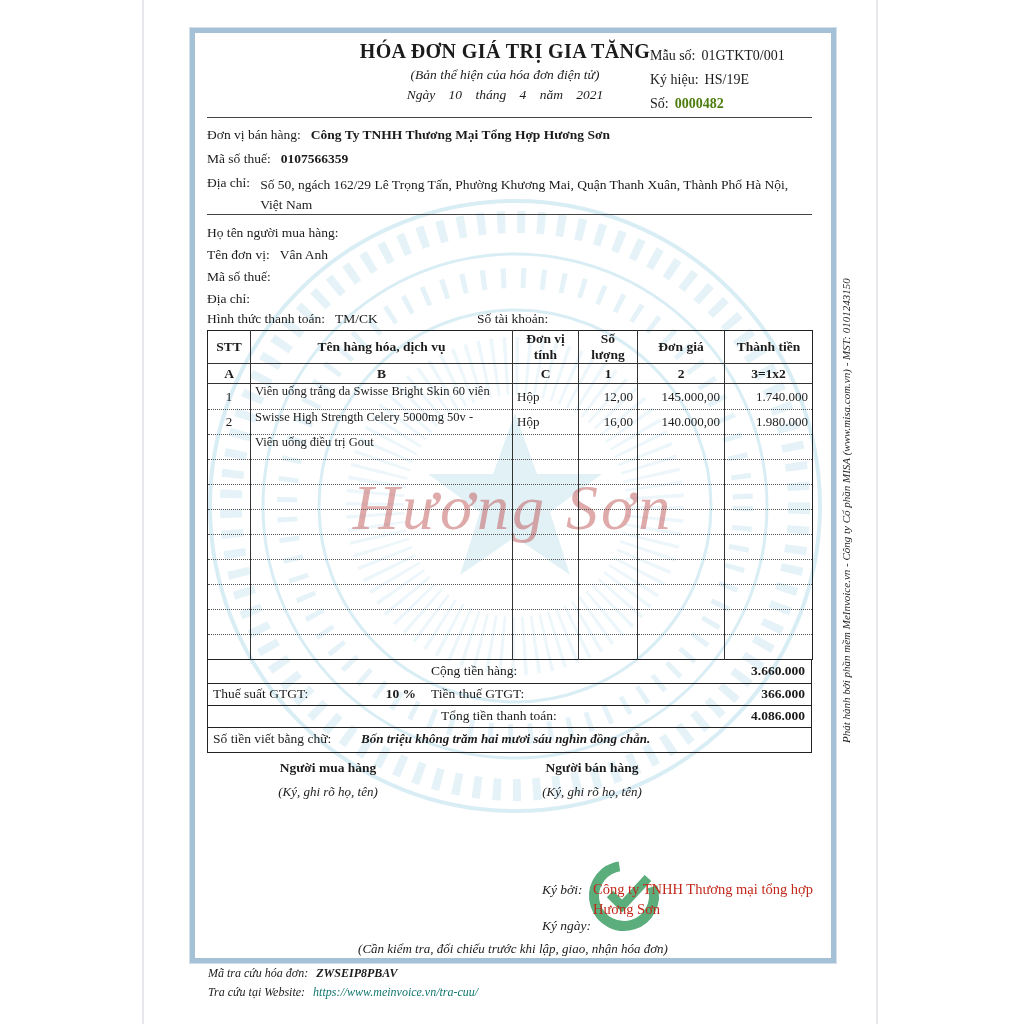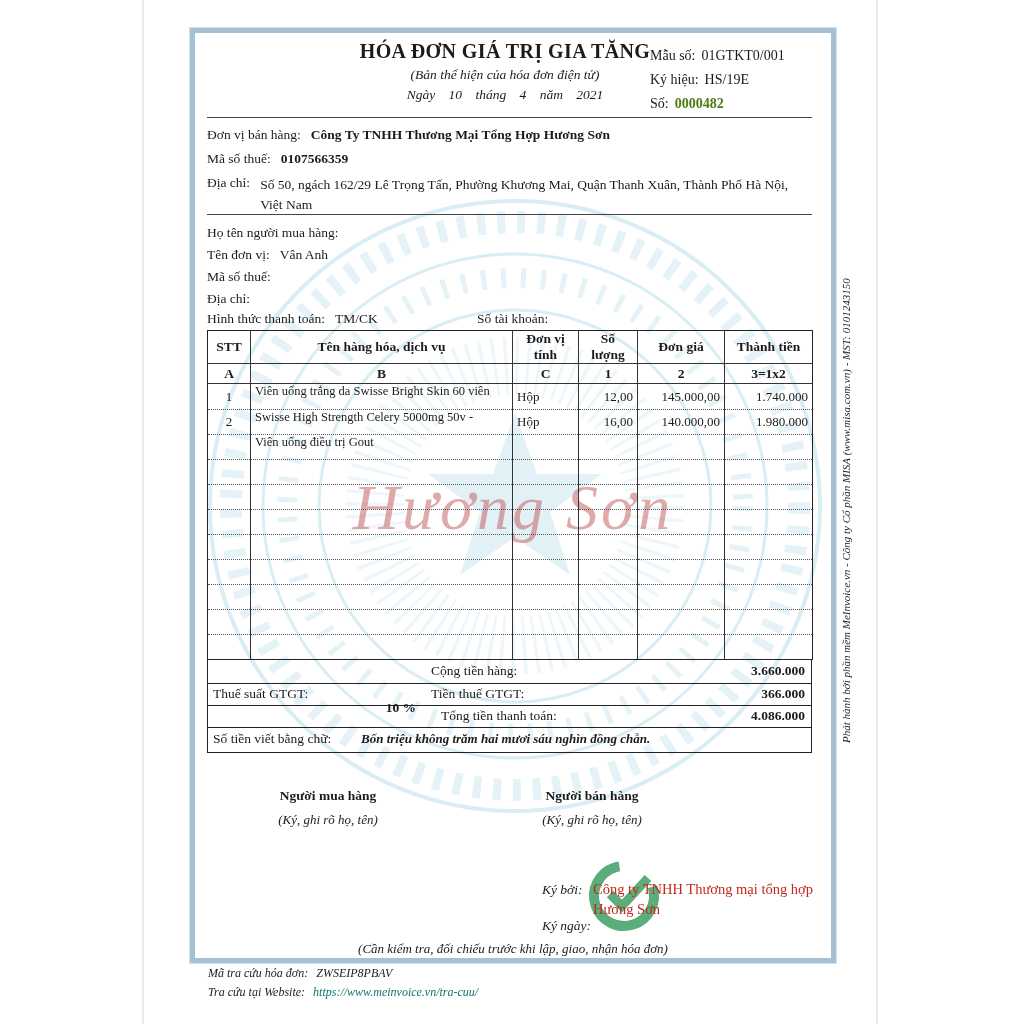--- a/index.html
+++ b/index.html
@@ -62,32 +62,32 @@
   td.c-num{font-size:13px;text-align:right;vertical-align:middle;}
 
   
   .trow{position:relative;border:solid #222;border-width:0 1.5px 1.5px 1.5px;
     box-sizing:border-box;font-size:13.5px;background:transparent;}
   .trow .rt{position:absolute;right:6px;font-weight:bold;}
   .rowA{height:24px;} .rowB{height:22px;} .rowC{height:22px;} .rowD{height:25px;}
   .rowA .lab{position:absolute;left:223px;top:3px;}
   .rowA .rt{top:3px;}
   .rowB .lab1{position:absolute;left:5px;top:2px;}
-  .rowB .rate{position:absolute;left:150px;width:58px;text-align:right;top:2px;font-weight:bold;margin-top:14px;}
+  .rowB .rate{position:absolute;left:150px;width:58px;text-align:right;top:2px;font-weight:bold;}
   .rowB .lab2{position:absolute;left:223px;top:2px;}
   .rowB .rt{top:2px;}
   .rowC .lab{position:absolute;left:226px;top:2px;margin-left:7px;}
   .rowC .rt{top:2px;}
   .rowD .lab{position:absolute;left:5px;top:3px;}
   .rowD .words{position:absolute;left:153px;top:3px;font-weight:bold;font-style:italic;font-size:13px;}
 
   
   .signcol{position:absolute;width:210px;text-align:center;}
   .sign-buyer{left:28px;top:727px;} .sign-seller{left:292px;top:727px;}
-  .sign-title{font-weight:bold;font-size:13.5px;margin-top:28px;}
+  .sign-title{font-weight:bold;font-size:13.5px;}
   .sign-note{font-style:italic;font-size:13px;margin-top:8px;}
 
   
   .esign-logo{position:absolute;left:388px;top:820px;}
   .ds-lbl{position:absolute;font-style:italic;font-size:13.5px;}
   .ds-kyboi{left:347px;top:849px;} .ds-kyngay{left:347px;top:885px;}
   .ds-red{position:absolute;color:#c2271a;font-size:14.5px;}
   .ds-c1{left:398px;top:848px;} .ds-c2{left:398px;top:868px;}
   .ds-date{left:404px;top:935px;font-size:14px;}
 
@@ -338,20 +338,20 @@
     <div class="ds-red ds-c2">Hương Sơn</div>
     <div class="ds-lbl ds-kyngay">Ký ngày:</div>
     <div class="ds-red ds-date">10/04/2021</div>
 
     <div class="check-note">(Cần kiểm tra, đối chiếu trước khi lập, giao, nhận hóa đơn)</div>
   </div>
 </div>
 
 <div class="footer-line fl1">
   <span class="lbl">Mã tra cứu hóa đơn:</span>
-  <span style="font-weight:normal;">ZWSEIP8PBAV</span>
+  <span style="font-weight:bold;">ZWSEIP8PBAV</span>
 </div>
 <div class="footer-line fl2">
   <span class="lbl">Tra cứu tại Website:</span>
   <a class="lookup" href="#">https://www.meinvoice.vn/tra-cuu/</a>
 </div>
 
 <div class="vtext">Phát hành bởi phần mềm MeInvoice.vn - Công ty Cổ phần MISA (www.misa.com.vn) - MST: 0101243150</div>
 
 </body></html>

